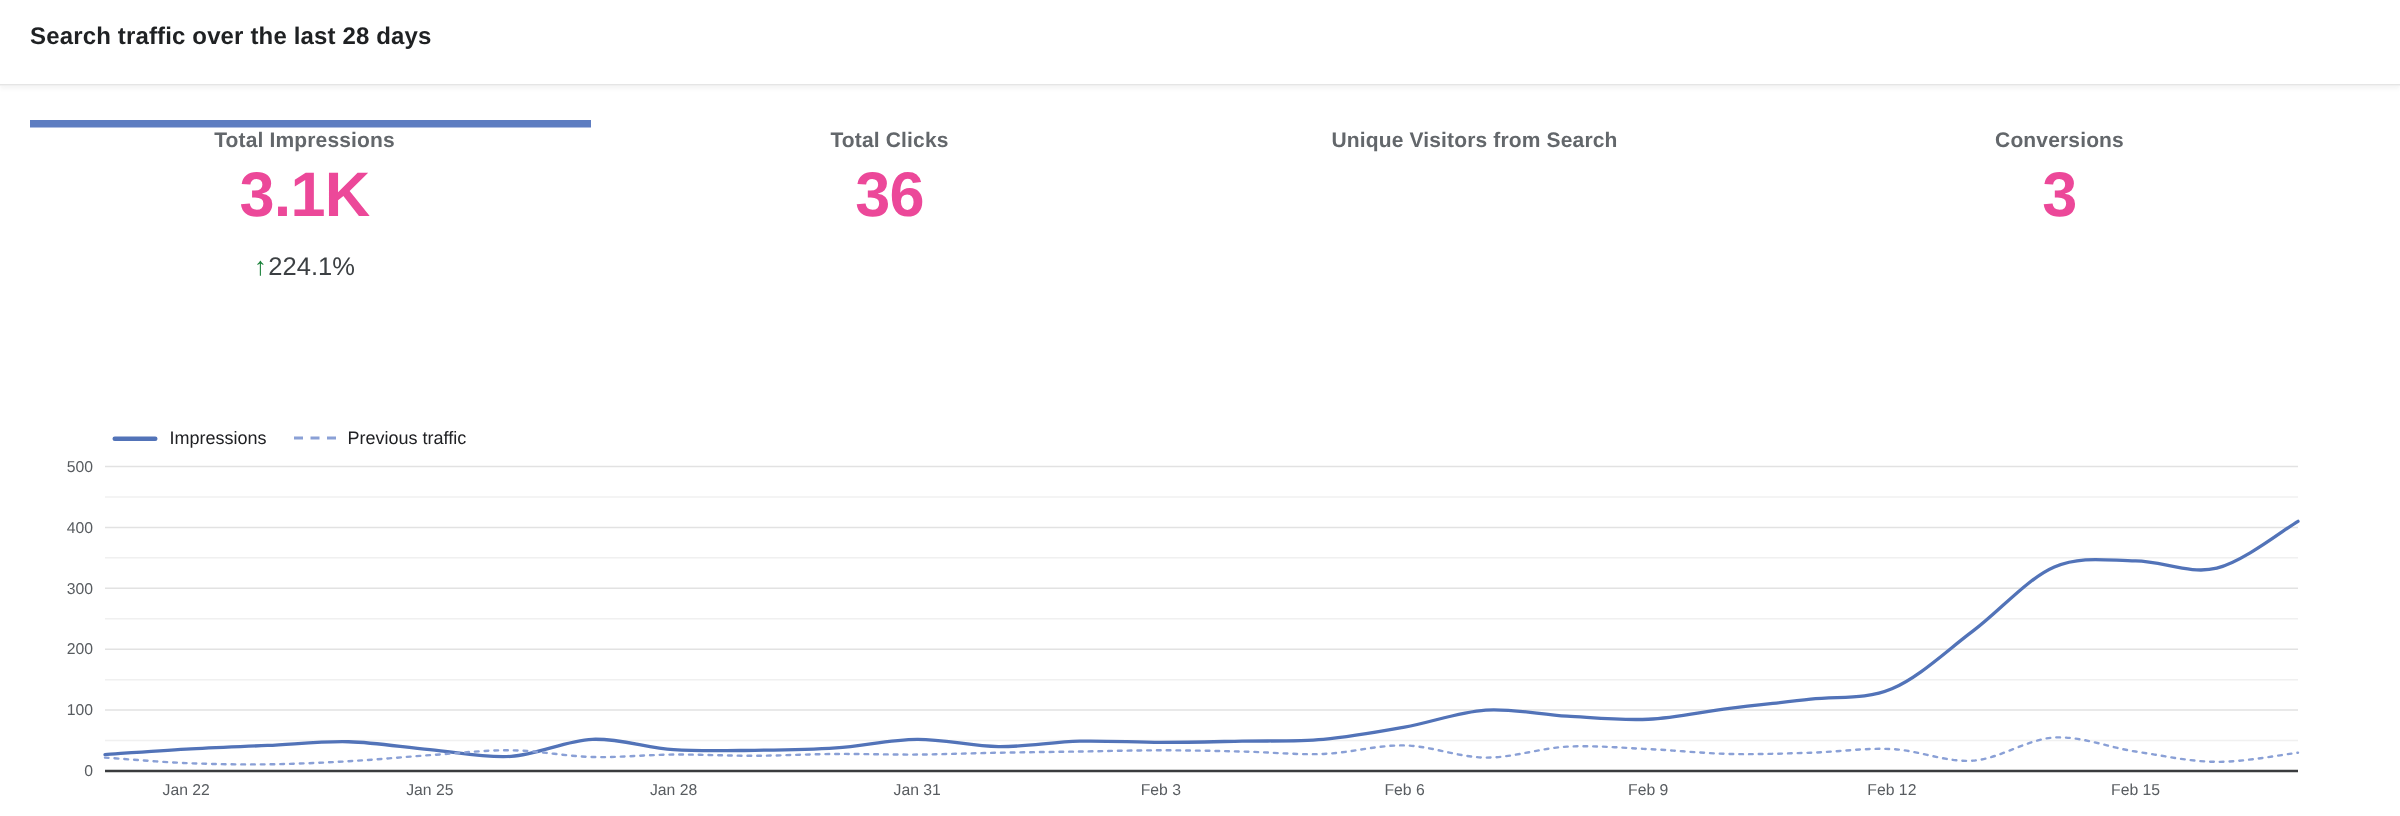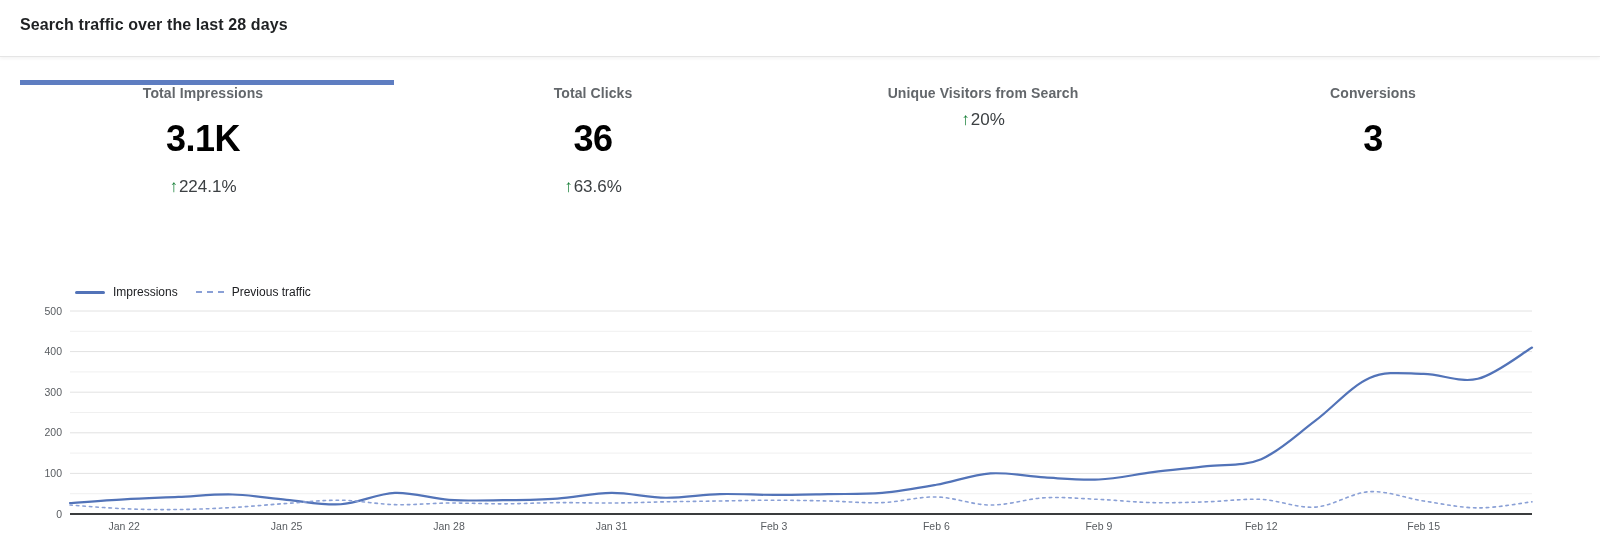--- a/index.html
+++ b/index.html
@@ -15,21 +15,21 @@
 
   
   .accent-bar { position:absolute; top:80px; left:20px; width:374px; height:5px;
     background:#5e7dc1; }
 
   
   .metrics { position:absolute; top:85px; left:8px; width:1560px;
     display:grid; grid-template-columns:repeat(4,1fr); }
   .card { text-align:center; }
   .card-label { font-size:14px; font-weight:700; color:#63676b; letter-spacing:0.1px; }
-  .card-value { margin-top:9px; font-size:36px; font-weight:700; color:#000000;
+  .card-value { font-size:42px; font-weight:700; color:#ec4899;
     line-height:58px; letter-spacing:-0.5px; }
   .card-delta { margin-top:9px; font-size:17px; color:#3c4043; height:15px; }
   .delta-arrow { font-weight:400; margin-right:1px; }
 
   
   .chart-section { position:absolute; top:280px; left:0; width:1288px; height:264px; }
   .legend { position:absolute; top:5px; left:75px; display:flex; align-items:center;
     gap:18px; font-size:12px; color:#202124; }
   .legend-item { display:flex; align-items:center; gap:8px; }
   .swatch-solid { width:30px; height:3px; border-radius:2px; }
@@ -51,25 +51,23 @@
 
   <div class="metrics">
     <div class="card">
       <div class="card-label">Total Impressions</div>
       <div class="card-value">3.1K</div>
       <div class="card-delta" style="color: rgb(60, 64, 67);"><span class="delta-arrow" style="color: rgb(24, 128, 56);">↑</span><span>224.1%</span></div>
     </div>
     <div class="card">
       <div class="card-label">Total Clicks</div>
       <div class="card-value">36</div>
-      <div class="card-delta" style="color: rgb(60, 64, 67);"><span class="delta-arrow" style="color: rgb(24, 128, 56);">↑</span><span>63.6%</span></div>
     </div>
     <div class="card">
       <div class="card-label">Unique Visitors from Search</div>
-      <div class="card-delta" style="color: rgb(60, 64, 67);"><span class="delta-arrow" style="color: rgb(24, 128, 56);">↑</span><span>20%</span></div>
     </div>
     <div class="card">
       <div class="card-label">Conversions</div>
       <div class="card-value">3</div>
       <div class="card-delta" style="color: rgb(60, 64, 67);"></div>
     </div>
   </div>
 
   <div class="chart-section">
     <div class="legend">

